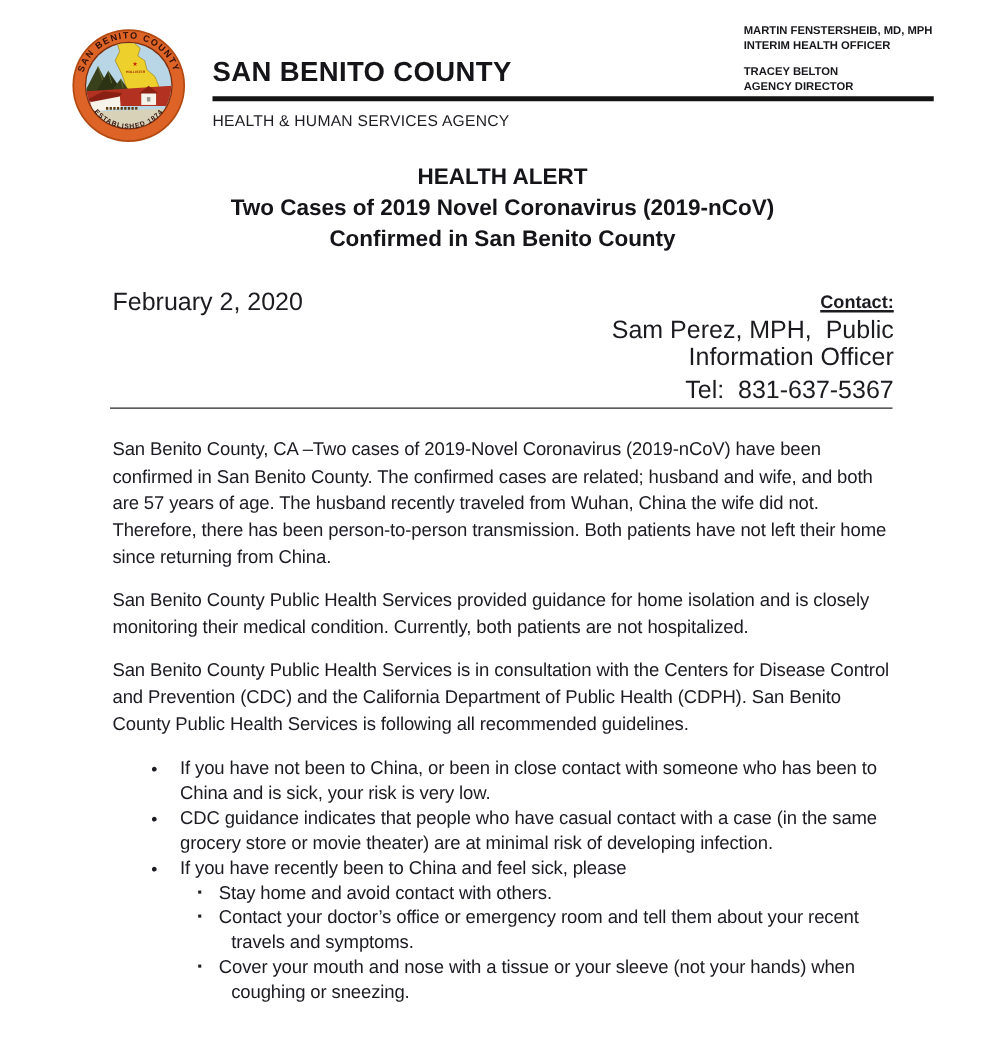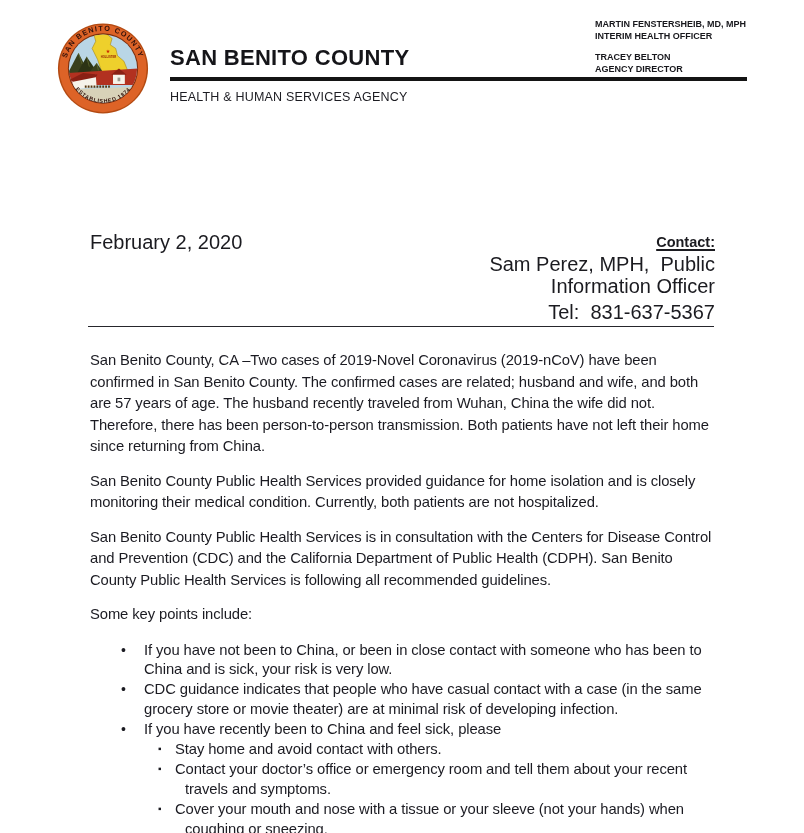--- a/index.html
+++ b/index.html
@@ -134,39 +134,43 @@
     <div class="official">
       <div class="official-name">TRACEY BELTON</div>
       <div class="official-title">AGENCY DIRECTOR</div>
     </div>
   </div>
 
   <div class="lh-rule"></div>
   <div class="lh-sub">HEALTH &amp; HUMAN SERVICES AGENCY</div>
 
 
+  <div class="alert-heading">
+    <div>HEALTH ALERT</div>
+    <div>Two Cases of 2019 Novel Coronavirus (2019-nCoV)</div>
+    <div>Confirmed in San Benito County</div>
+  </div>
 
   <div class="release-row">
     <div class="rel-left">
       <div class="rel-line">February 2, 2020</div>
     </div>
     <div class="rel-right">
       <div class="rel-label">Contact:</div>
       <div class="rel-line">Sam Perez, MPH,  Public Information Officer</div>
       <div class="rel-line rel-tel">Tel:  831-637-5367</div>
     </div>
   </div>
 
   <div class="separator"></div>
 
   <div class="content">
     <p>San Benito County, CA –Two cases of 2019-Novel Coronavirus (2019-nCoV) have been confirmed in San Benito County. The confirmed cases are related; husband and wife, and both are 57 years of age. The husband recently traveled from Wuhan, China the wife did not. Therefore, there has been person-to-person transmission. Both patients have not left their home since returning from China.</p>
     <p>San Benito County Public Health Services provided guidance for home isolation and is closely monitoring their medical condition. Currently, both patients are not hospitalized.</p>
     <p>San Benito County Public Health Services is in consultation with the Centers for Disease Control and Prevention (CDC) and the California Department of Public Health (CDPH). San Benito County Public Health Services is following all recommended guidelines.</p>
-    <p>Some key points include:</p>
 
     <ul class="kp-list">
       <li class="li1">
         <span class="marker">•</span>
         <span>If you have not been to China, or been in close contact with someone who has been to China and is sick, your risk is very low.</span>
       </li>
       <li class="li1">
         <span class="marker">•</span>
         <span>CDC guidance indicates that people who have casual contact with a case (in the same grocery store or movie theater) are at minimal risk of developing infection.</span>
       </li>

